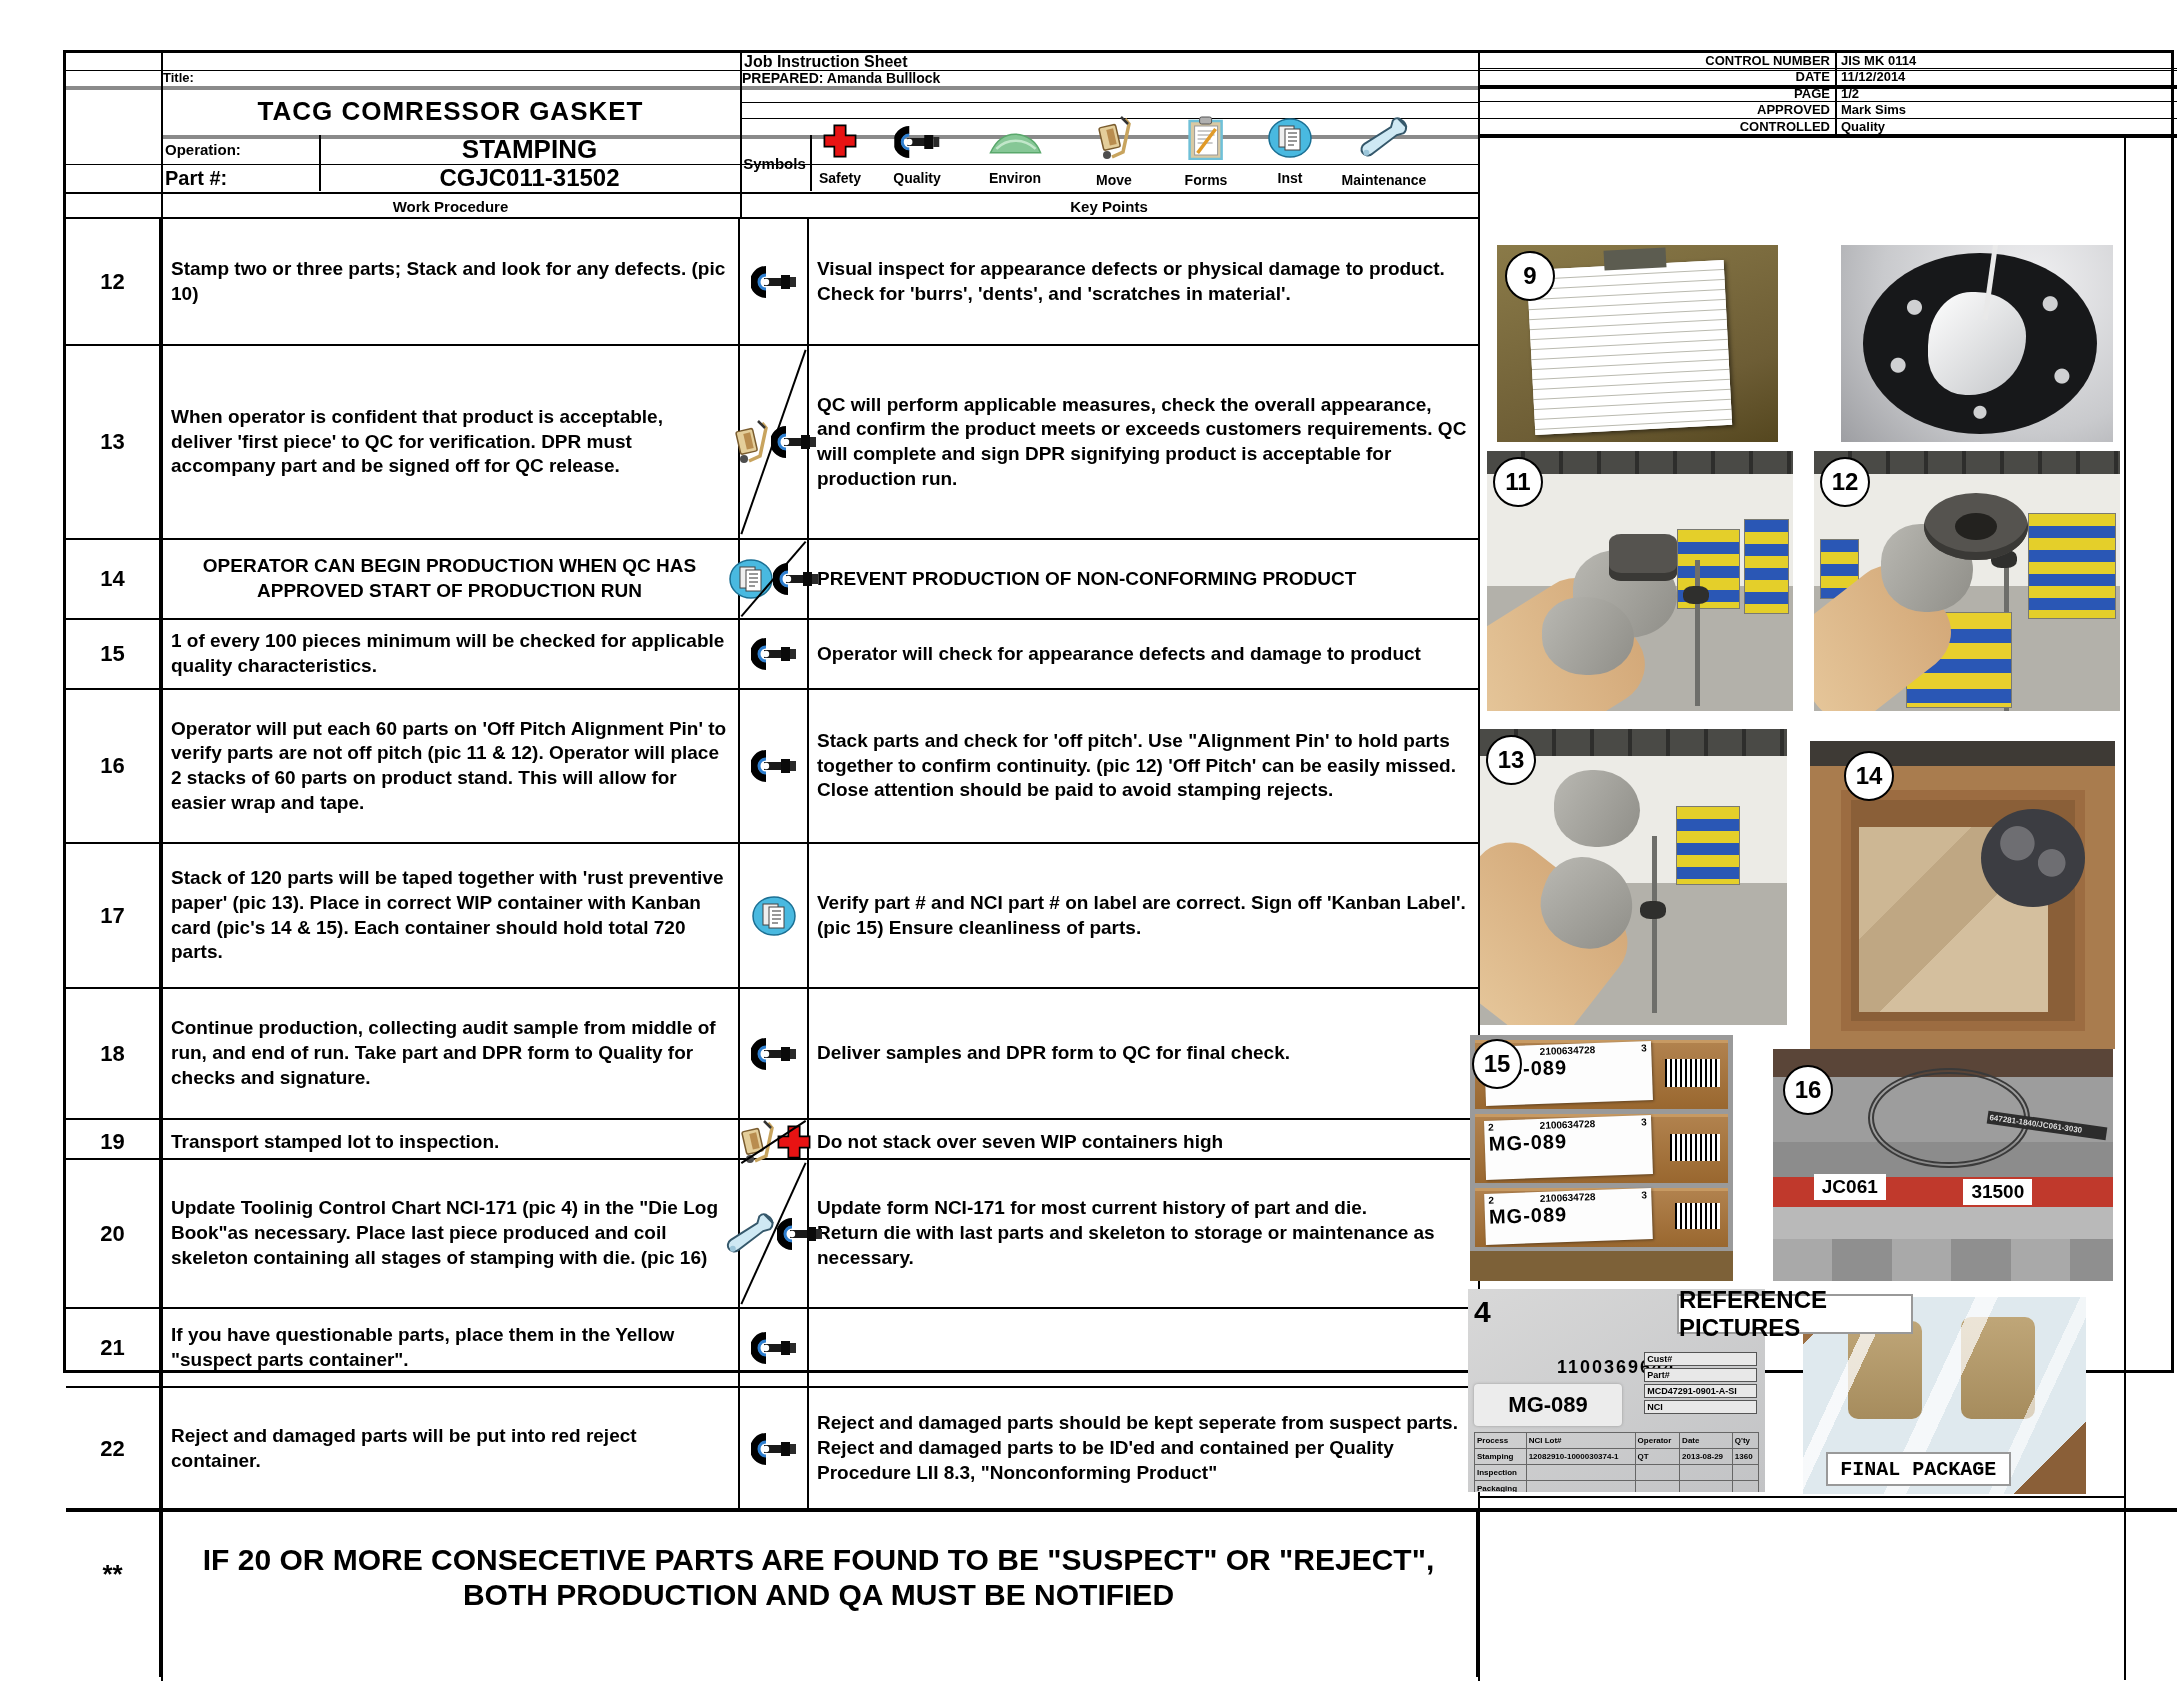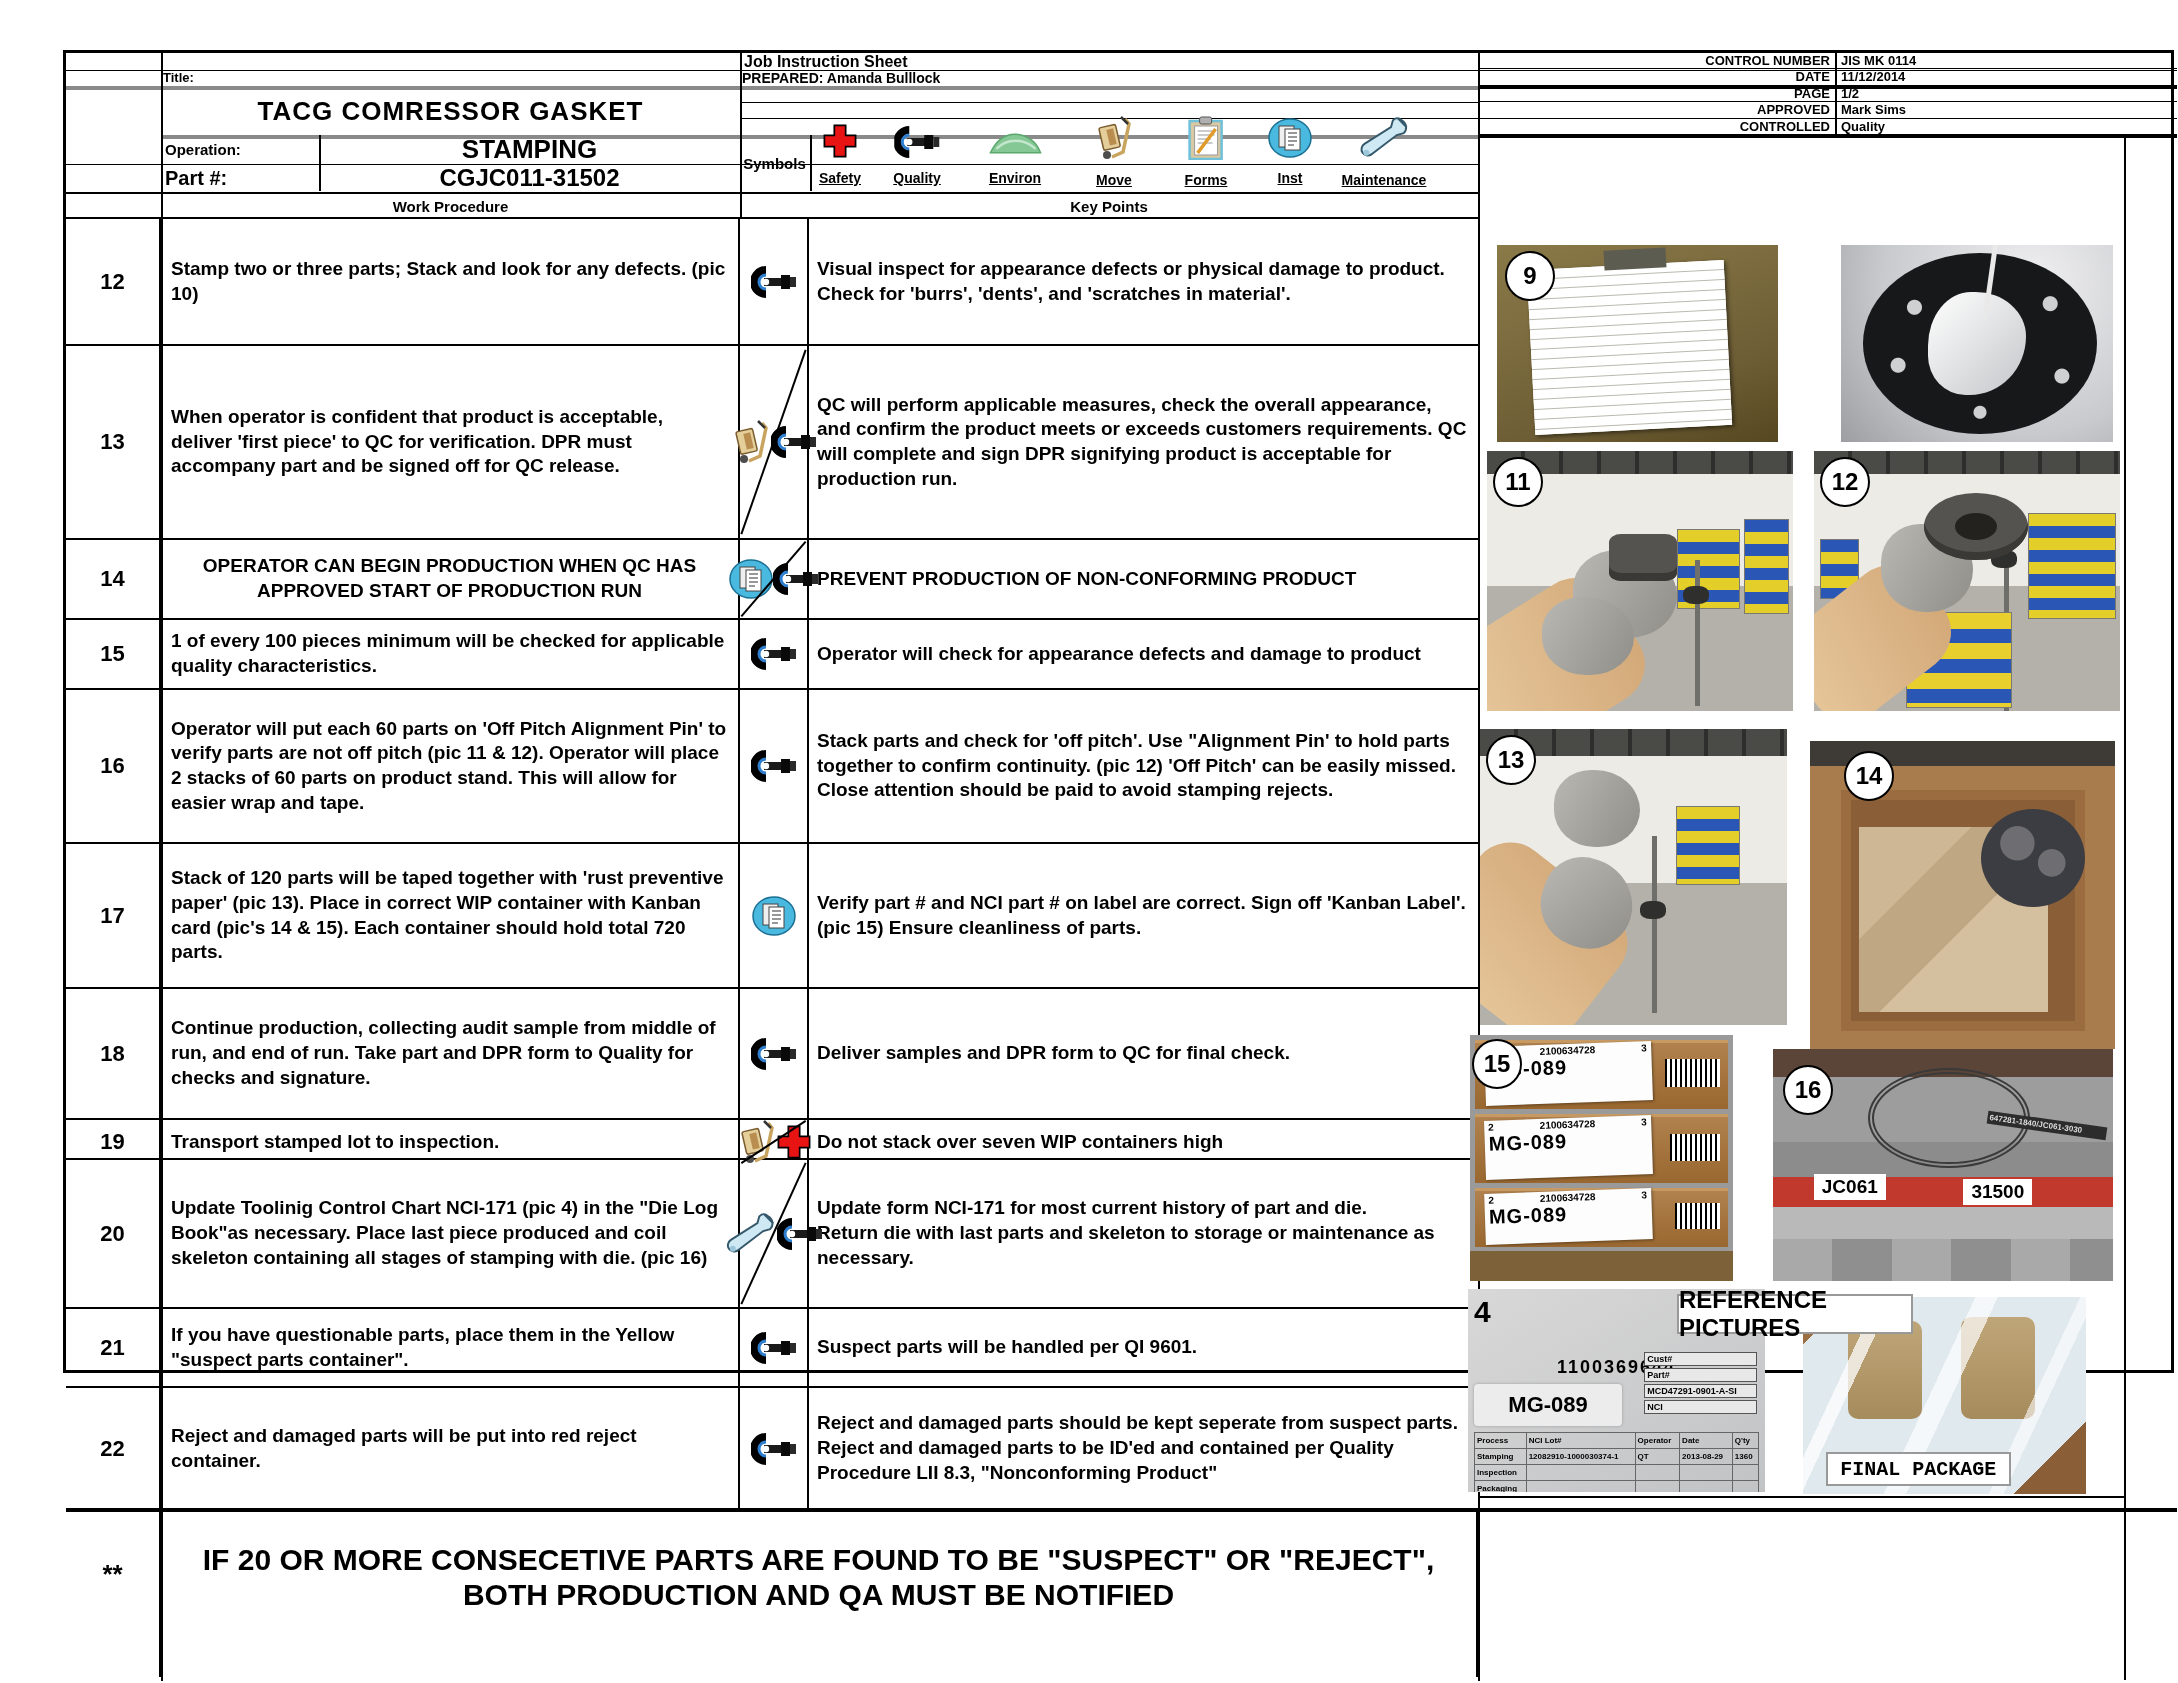--- a/index.html
+++ b/index.html
@@ -25,21 +25,21 @@
   .symbols-label{left:674px;top:82px;width:69px;height:56px;display:flex;align-items:center;justify-content:center;font-size:15px;}
   
   .meta{left:1412px;top:0;width:699px;height:82px;display:flex;flex-direction:column;}
   .meta-row{display:flex;border-bottom:1px solid #000;box-sizing:border-box;}
   .meta-row:last-child{border-bottom:none;}
   .meta-label{width:359px;text-align:right;padding-right:5px;font-size:13px;box-sizing:border-box;border-right:2px solid #000;}
   .meta-value{padding-left:4px;font-size:13px;}
   .meta-row{height:17px;line-height:15px;}
   
   .legend{left:744px;top:65px;width:668px;height:73px;}
-  .legend-col{position:absolute;transform:translateX(-50%);text-align:center;text-decoration:underline;}
+  .legend-col{position:absolute;transform:translateX(-50%);text-align:center;}
   .legend-col .lbl{font-size:14px;margin-top:8px;}
   
   .table{left:0;top:166px;width:1412px;display:flex;flex-direction:column;}
   .row{display:grid;grid-template-columns:95px 579px 69px 668px;border-bottom:2px solid #000;box-sizing:border-box;}
   .c{border-right:2px solid #000;box-sizing:border-box;display:flex;align-items:center;}
   .c.step{justify-content:center;font-size:22px;}
   .c.proc{font-size:19px;line-height:1.3;padding:6px 10px;}
   .c.proc.center{justify-content:center;text-align:center;}
   .c.sym{position:relative;justify-content:center;}
   .kp{font-size:19px;line-height:1.3;padding:6px 8px;display:flex;align-items:center;white-space:pre-line;box-sizing:border-box;}
@@ -392,21 +392,20 @@
       <div class="c sym">
             <span class="icon"><svg width="46" height="32" viewBox="0 0 46 32">
                 <path d="M15 4 A 12 12 0 1 0 15 28" fill="none" stroke="#000" stroke-width="8"></path>
                 <path d="M15 9 A 7 7 0 1 0 15 23" fill="none" stroke="#2e7fd0" stroke-width="3"></path>
                 <rect x="13" y="12" width="21" height="8" fill="#1a1a1a"></rect>
                 <rect x="30" y="9" width="9" height="14" fill="#0a0a0a"></rect>
                 <rect x="39" y="11" width="6" height="10" fill="#2a2a2a"></rect>
                 <circle cx="15" cy="16" r="3.2" fill="#fff"></circle>
               </svg></span>
           </div>
-      <div class="kp">Suspect parts will be handled per QI 9601.</div>
     </div>
     <div class="row" style="height:121px;border-bottom:none;">
       <div class="c step">22</div>
       <div class="c proc">Reject and damaged parts will be put into red reject container.</div>
       <div class="c sym">
             <span class="icon"><svg width="46" height="32" viewBox="0 0 46 32">
                 <path d="M15 4 A 12 12 0 1 0 15 28" fill="none" stroke="#000" stroke-width="8"></path>
                 <path d="M15 9 A 7 7 0 1 0 15 23" fill="none" stroke="#2e7fd0" stroke-width="3"></path>
                 <rect x="13" y="12" width="21" height="8" fill="#1a1a1a"></rect>
                 <rect x="30" y="9" width="9" height="14" fill="#0a0a0a"></rect>

